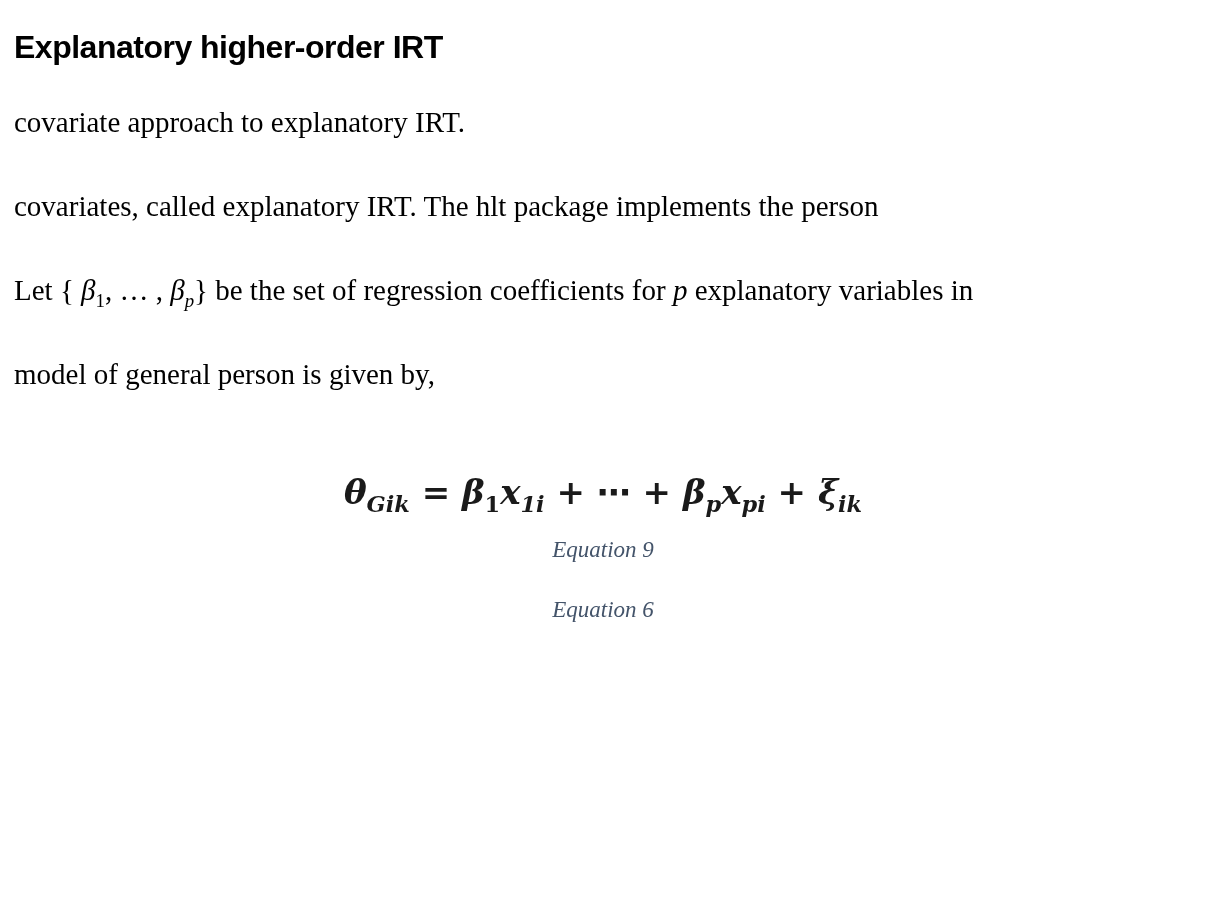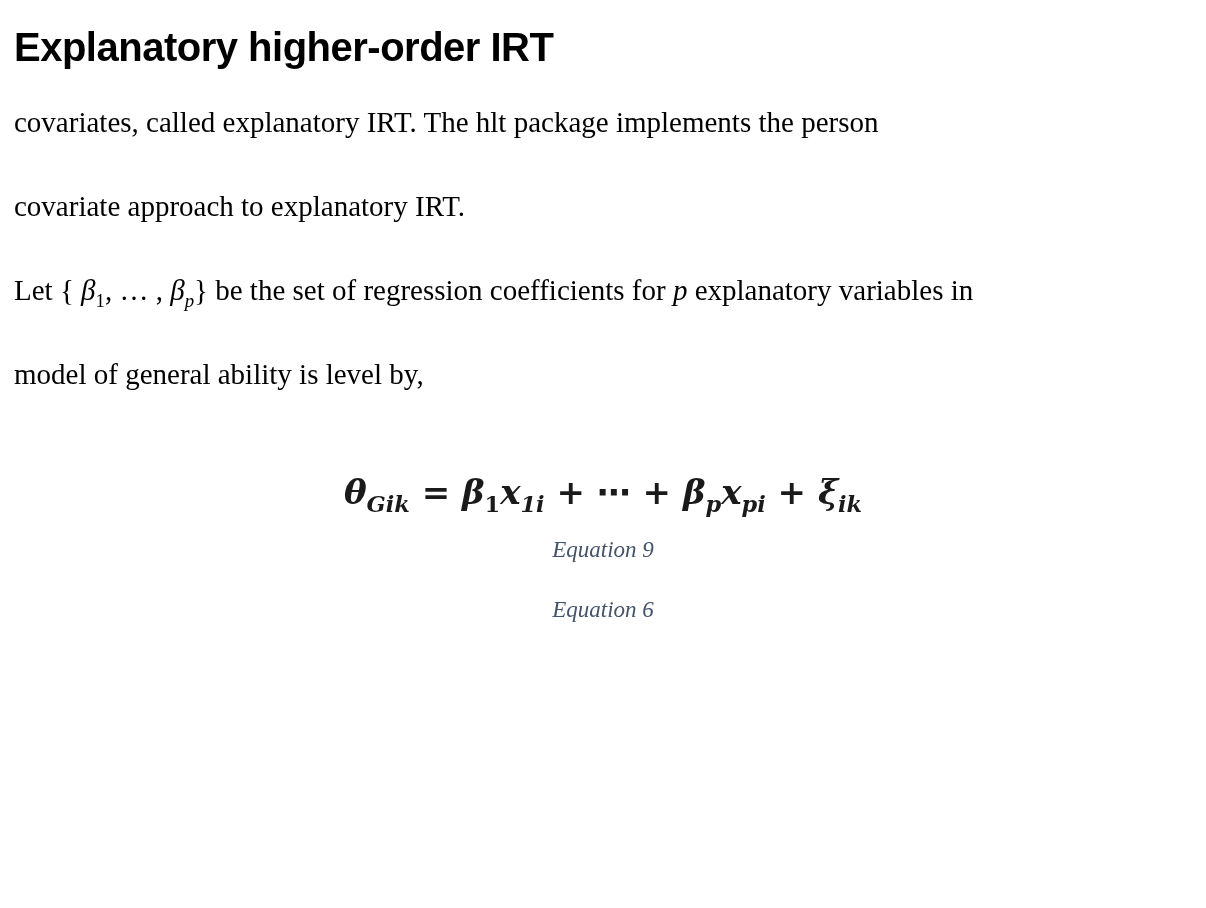--- a/index.html
+++ b/index.html
@@ -16,21 +16,21 @@
   }
   .page {
     box-sizing: border-box;
     width: 1206px;
     height: 908px;
     padding: 14px 14px 0 14px;
   }
   .doc-title {
     font-family: "Liberation Sans", sans-serif;
     font-weight: 700;
-    font-size: 40px;
+    font-size: 32px;
     line-height: 50px;
     margin: 8px 0 8px 0;
     letter-spacing: -0.5px;
     color: #000000;
   }
   .body-lines .line {
     font-size: 29px;
     line-height: 84px;
     white-space: nowrap;
   }
@@ -67,24 +67,24 @@
   .eq-block.second .eq-caption { margin-top: 14px; }
 </style>
 </head>
 <body>
 
 <div class="page">
 
   <h1 class="doc-title">Explanatory higher-order IRT</h1>
 
   <div class="body-lines" id="body-lines">
+      <div class="line"><span>covariate approach to explanatory IRT.</span></div>
       <div class="line"><span>covariates, called explanatory IRT. The hlt package implements the person</span></div>
-      <div class="line"><span>covariate approach to explanatory IRT.</span></div>
       <div class="line"><span>Let { </span><span class="it">β</span><sub>1</sub><span>, … , </span><span class="it">β</span><sub class="it">p</sub><span>} be the set of regression coefficients for </span><span class="it">p</span><span> explanatory variables in</span></div>
-      <div class="line"><span>model of general ability is level by,</span></div>
+      <div class="line"><span>model of general person is given by,</span></div>
     </div>
 
   <div class="eq-block first">
     <div class="equation"><span class="it">θ</span><sub class="it">Gik</sub><span> = </span><span class="it">β</span><sub>1</sub><span class="it">x</span><sub class="it">1i</sub><span> + ⋯ + </span><span class="it">β</span><sub class="it">p</sub><span class="it">x</span><sub class="it">pi</sub><span> + </span><span class="it">ξ</span><sub class="it">ik</sub></div>
     <div class="eq-caption">Equation 9</div>
   </div>
 
   <div class="eq-block second">
     <div class="eq-caption">Equation 6</div>
   </div>

